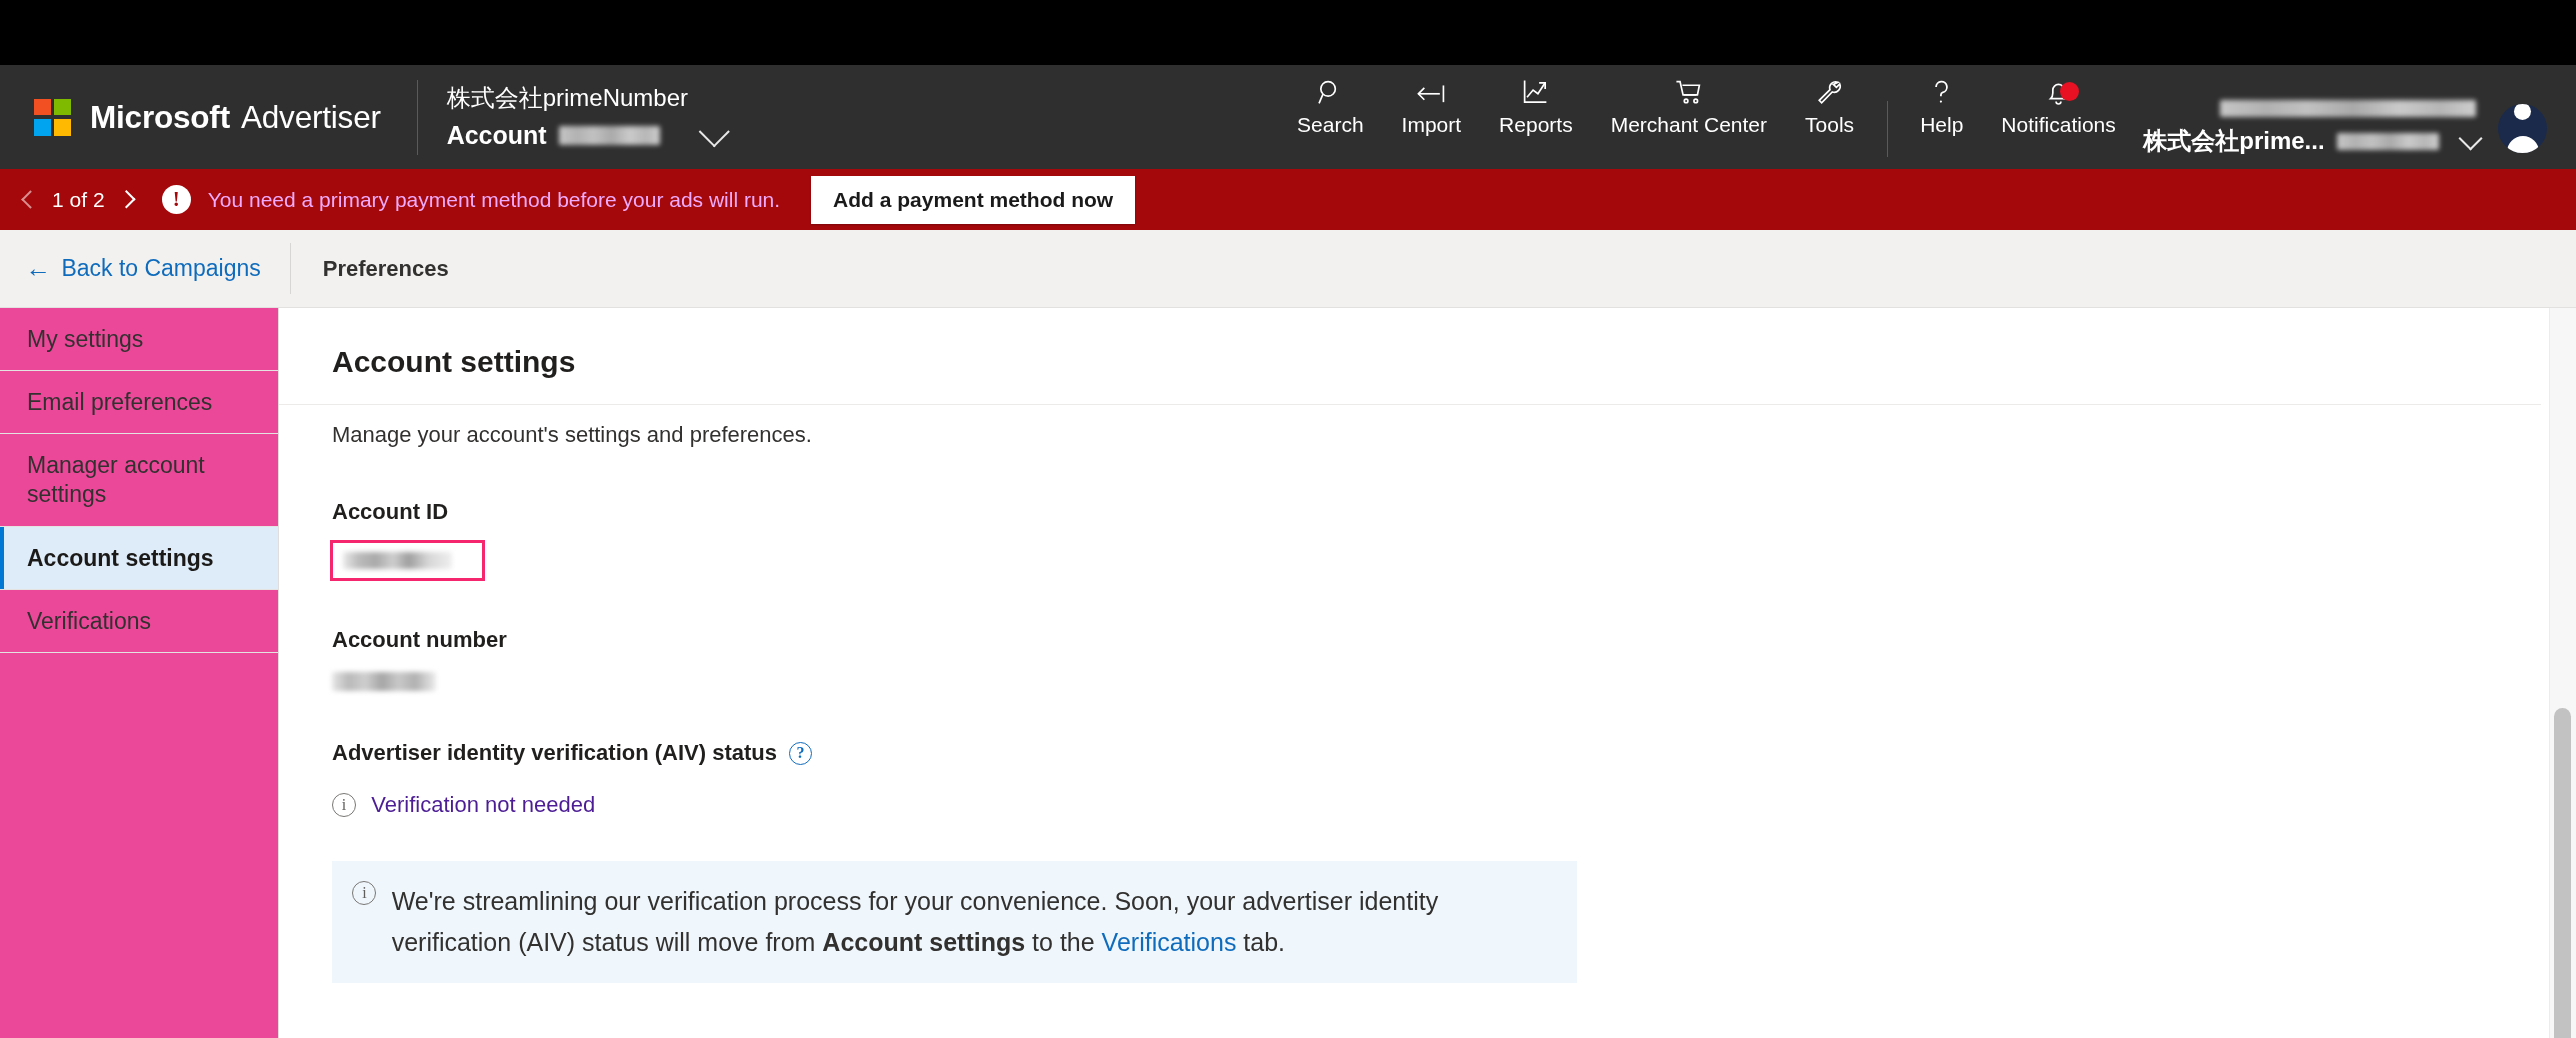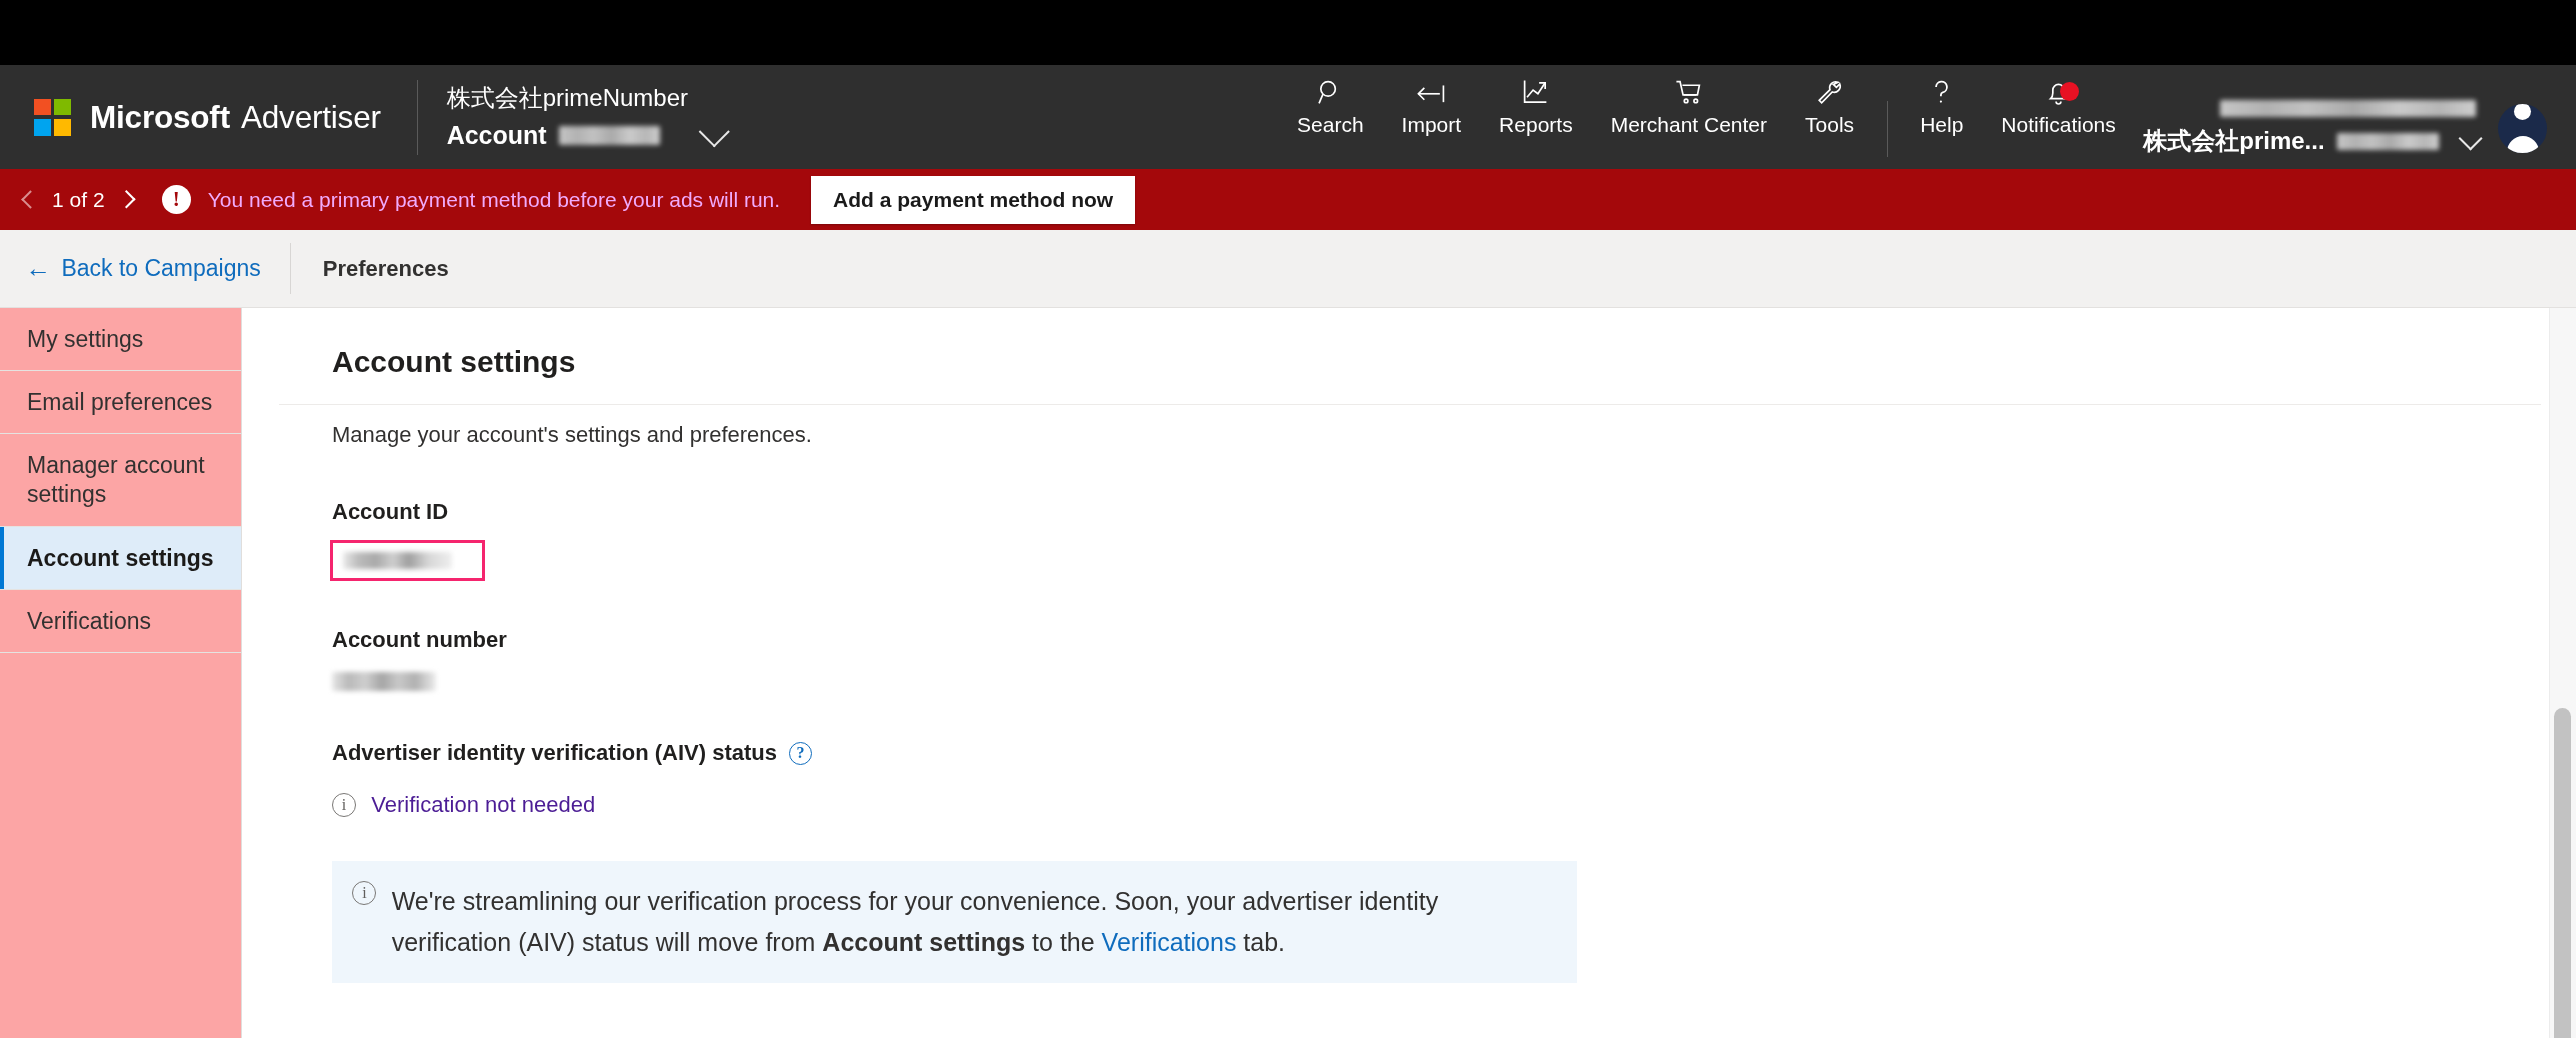--- a/index.html
+++ b/index.html
@@ -157,22 +157,22 @@
   .back-arrow {
     display:inline-block; font-size: 25.6px; margin-right: 10.2px; line-height: 1;
   }
   .crumb-sep { width: 0.9px; height: 51px; background: #d8d6d4; margin-left: 29px; }
   .crumb-title {
     font-size: 22px; font-weight: 700; color: #323130; margin-left: 32px; white-space: nowrap;
   }
 
   
   .sidebar {
-    position: absolute; top: 308px; left: 0; width: 242px; height: 730px;
-    background: #fca5a5; border-right: 0.9px solid #e0dedc;
+    position: absolute; top: 308px; left: 0; width: 279px; height: 730px;
+    background: #ec4899; border-right: 0.9px solid #e0dedc;
   }
   .side-item {
     position: relative; padding: 0 0 0 27px;
     display: flex; align-items: center;
     font-size: 23px; color: #323130; cursor: pointer;
     border-bottom: 0.9px solid #e5e3e1;
   }
   .side-item.h1 { height: 63px; }
   .side-item.h2 { height: 93px; }
   .side-item.selected {

